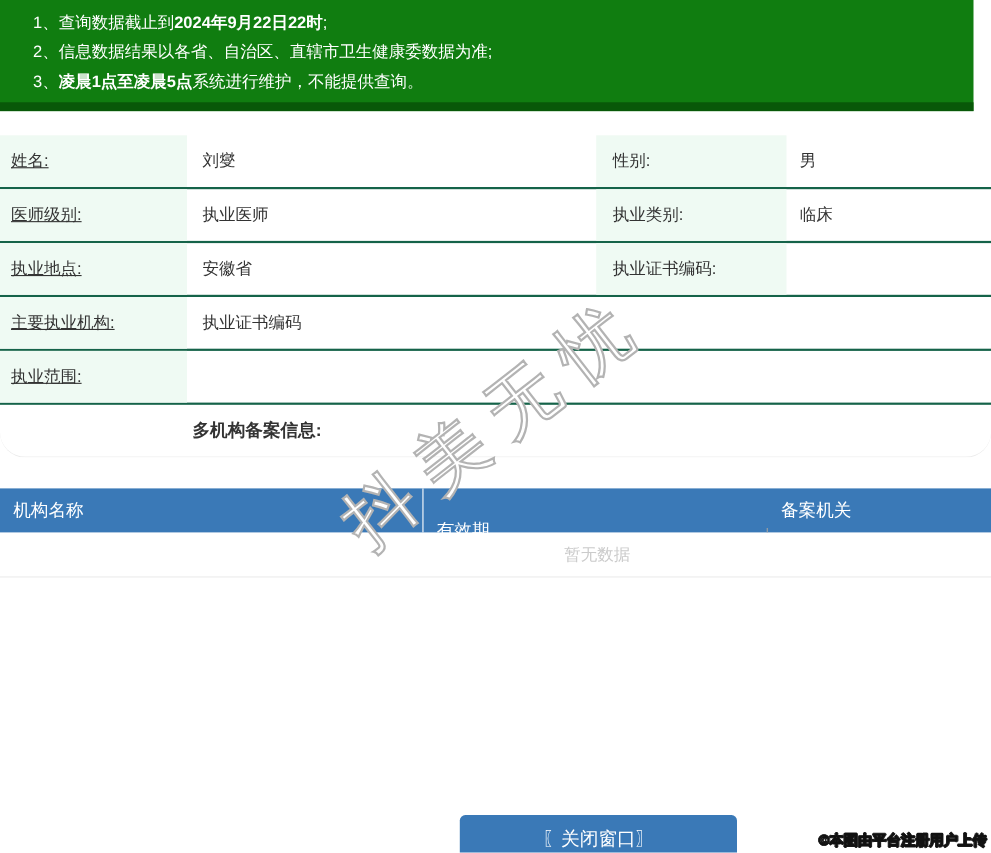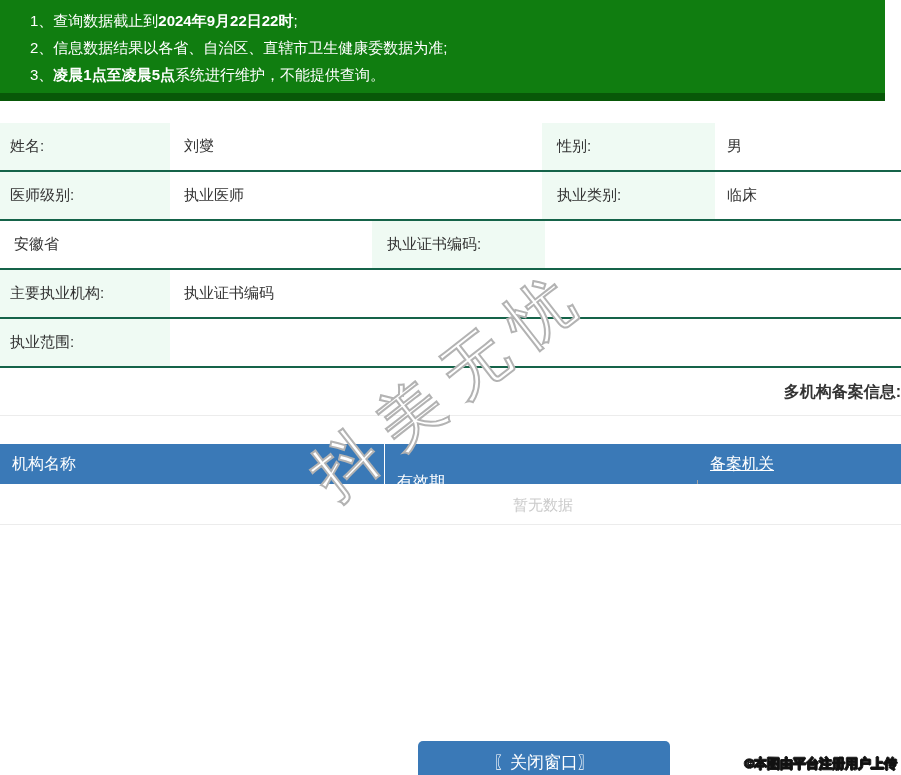--- a/index.html
+++ b/index.html
@@ -16,37 +16,37 @@
   }
   .notice p { margin: 0; padding-left: 30px; color: #ffffff; font-size: 15px; line-height: 27px; }
   .notice b { font-weight: bold; }
   
   .info { margin-top: 22px; }
   .row {
     display: flex; align-items: stretch; height: 49px;
     border-bottom: 2px solid #156349; font-size: 15px;
   }
   .cell { display: flex; align-items: center; }
-  .cell-label  { width: 170px; background: #effaf3; padding-left: 10px; }
+  .cell-label  { width: 170px; background: #effaf3; padding-left: 10px; text-decoration: underline; }
   .cell-value  { width: 372px; padding-left: 14px; }
   .cell-label2 { width: 173px; background: #effaf3; padding-left: 15px; }
   .cell-value2 { flex: 1; padding-left: 12px; }
   .row.wide .cell-value { flex: 1; }
   
   .section-heading {
-    height: 48px; line-height: 48px; text-align: right; padding-left: 175px;
-    font-size: 16px; font-weight: bold; border-bottom: 1px solid #ececec;
+    height: 48px; line-height: 48px; text-align: left; padding-left: 175px;
+    font-size: 16px; font-weight: bold; border-bottom: 1px solid #ececec; border-radius: 23px;
   }
   .gap { height: 28px; }
   
   .thead { display: flex; height: 40px; background: #3a79b7; color: #ffffff; font-size: 16px; }
   .th { display: flex; align-items: center; padding-left: 12px; }
   .th-1 { width: 385px; border-right: 1px solid #ffffff; }
   .th-2 { width: 313px; border-right: 1px solid #a3a3a3; margin-top: 36px; }
-  .th-3 { flex: 1; text-decoration: underline; }
+  .th-3 { flex: 1; }
   .empty-row {
     height: 41px; line-height: 41px; text-align: center; padding-left: 185px;
     color: #cbcbcb; font-size: 15px; border-bottom: 1px solid #ececec;
   }
   
   .close-btn {
     position: absolute; left: 418px; top: 741px; width: 252px; height: 42px;
     background: #3a79b7; color: #ffffff; font-size: 17px; border: none;
     border-radius: 5px; cursor: pointer; font-family: inherit;
   }
@@ -80,20 +80,21 @@
     <div class="cell cell-label2">性别:</div>
     <div class="cell cell-value2">男</div>
   </div>
   <div class="row">
     <div class="cell cell-label">医师级别:</div>
     <div class="cell cell-value">执业医师</div>
     <div class="cell cell-label2">执业类别:</div>
     <div class="cell cell-value2">临床</div>
   </div>
   <div class="row">
+    <div class="cell cell-label">执业地点:</div>
     <div class="cell cell-value">安徽省</div>
     <div class="cell cell-label2">执业证书编码:</div>
   </div>
   <div class="row wide">
     <div class="cell cell-label">主要执业机构:</div>
     <div class="cell cell-value">执业证书编码</div>
   </div>
   <div class="row wide">
     <div class="cell cell-label">执业范围:</div>
   </div>

